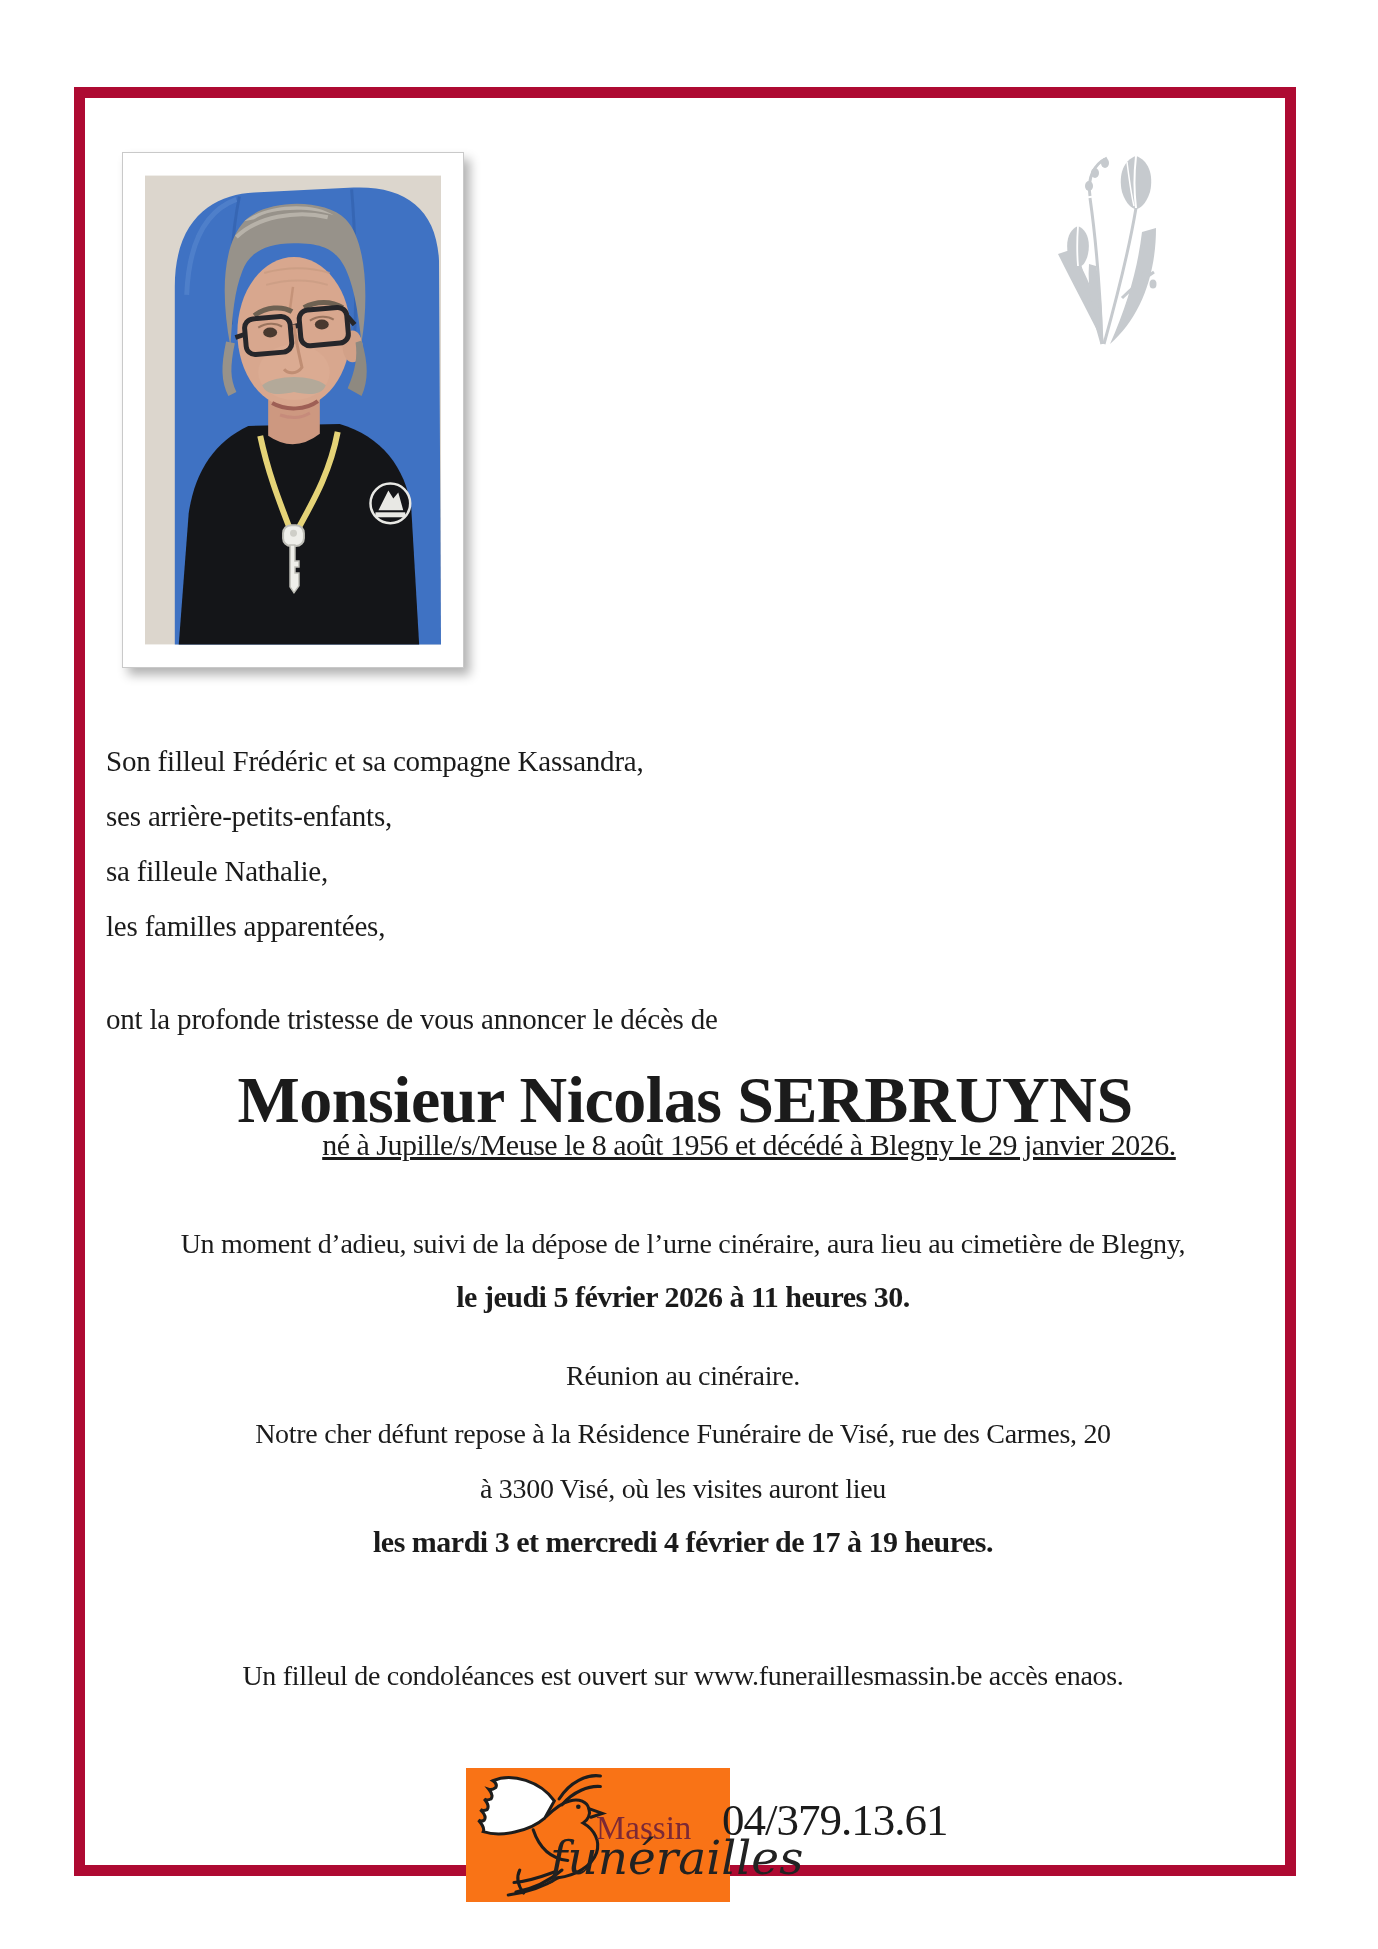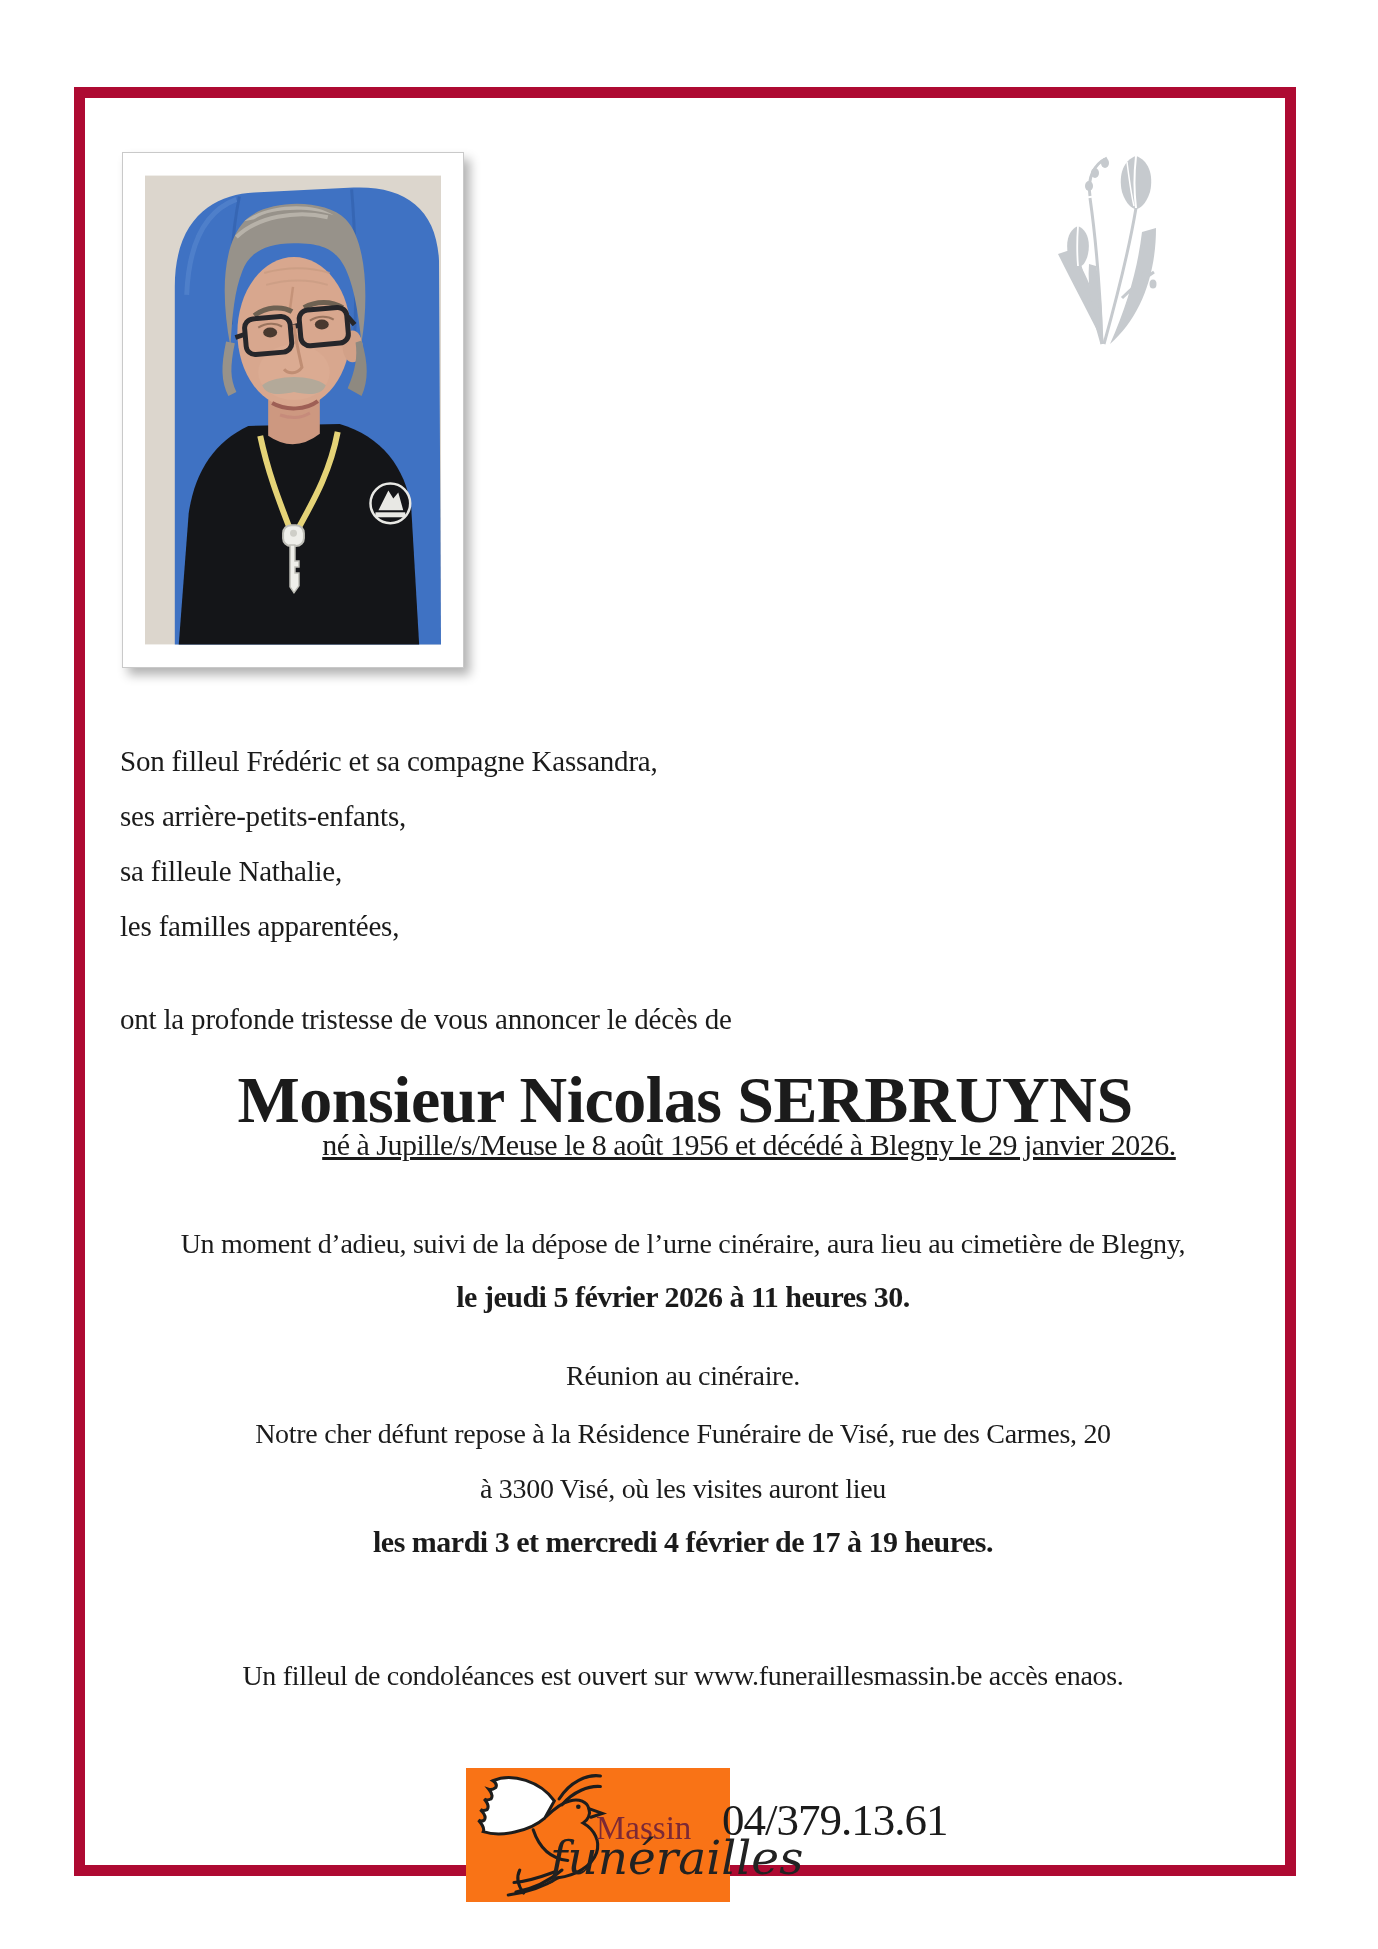--- a/index.html
+++ b/index.html
@@ -16,21 +16,21 @@
   .photo{
     position:absolute;left:122px;top:152px;width:342px;height:516px;z-index:2;
     background:#fff;box-sizing:border-box;border:1px solid #c9c9c9;
     box-shadow:6px 7px 10px rgba(0,0,0,0.30);padding:22px;
   }
   .photo svg{display:block;width:296px;height:470px;}
   
   .flower{position:absolute;left:1044px;top:136px;width:122px;height:212px;z-index:2;}
   
   .tl{position:absolute;left:106px;width:1100px;white-space:nowrap;z-index:2;
-      font-size:29px;letter-spacing:-0.2px;margin-left:14px;}
+      font-size:29px;letter-spacing:-0.2px;}
   .tc{position:absolute;left:85px;width:1196px;text-align:center;white-space:nowrap;z-index:2;
       font-size:28px;letter-spacing:-0.3px;}
   .tc.em{font-weight:bold;font-size:30px;letter-spacing:-0.5px;}
   .name{
     position:absolute;left:85px;top:1062px;width:1200px;text-align:center;z-index:2;
     font-size:66px;font-weight:bold;white-space:nowrap;letter-spacing:-0.5px;
   }
   .subname{position:absolute;left:85px;top:1128px;width:1328px;text-align:center;z-index:2;
     font-size:30px;white-space:nowrap;letter-spacing:-0.5px;text-decoration:underline;}
   

